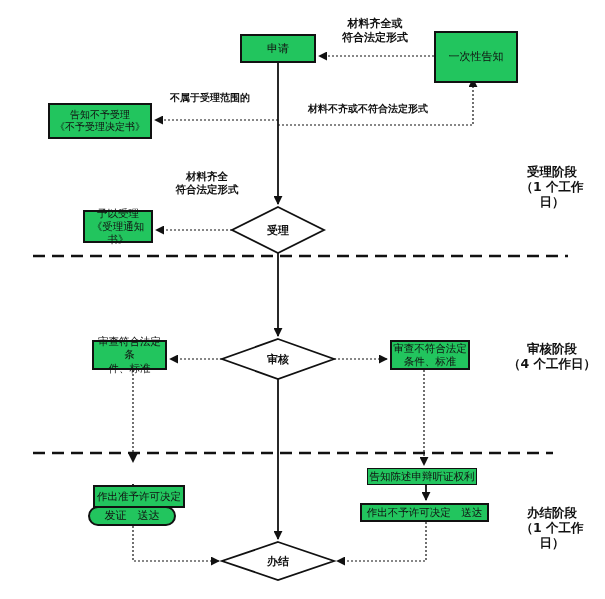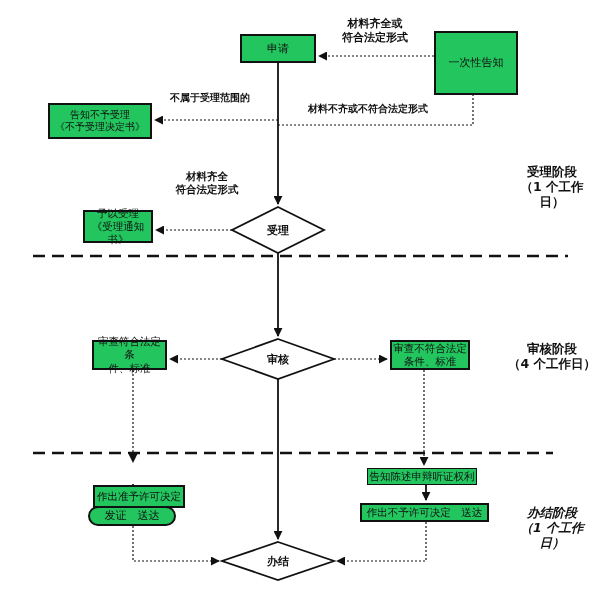--- a/index.html
+++ b/index.html
@@ -59,21 +59,21 @@
     <path d="M133,526 L133,561 L219,561" stroke="#111" stroke-width="1.2" stroke-dasharray="2,2" fill="none" marker-end="url(#arr)"></path>
     <path d="M426,522 L426,561 L337,561" stroke="#111" stroke-width="1.2" stroke-dasharray="2,2" fill="none" marker-end="url(#arr)"></path>
 
     <polygon points="278,207 324,230 278,253 232,230" fill="#fff" stroke="#111" stroke-width="1.8"></polygon>
     <polygon points="278,339 334,359 278,379 222,359" fill="#fff" stroke="#111" stroke-width="1.8"></polygon>
     <polygon points="278,542 334,561 278,580 222,561" fill="#fff" stroke="#111" stroke-width="1.8"></polygon>
   </svg>
 
   <div class="node" style="left:240px;top:34px;width:76px;height:29px;">申请</div>
 
-  <div class="node" style="left:434px;top:31px;width:84px;height:64px;">一次性告知</div>
+  <div class="node" style="left:434px;top:31px;width:84px;height:52px;">一次性告知</div>
 
   <div class="node" style="left:48px;top:103px;width:104px;height:36px;font-size:10px;">告知不予受理
 《不予受理决定书》</div>
 
   <div class="node" style="left:83px;top:210px;width:70px;height:33px;font-size:10.5px;">予以受理
 《受理通知书》</div>
 
   <div class="node" style="left:92px;top:340px;width:75px;height:30px;font-size:10.5px;">审查符合法定条
 件、标准</div>
 
@@ -102,17 +102,17 @@
   <div class="edge-label" style="left:164px;top:170px;width:86px;font-size:10.5px;">材料齐全
 符合法定形式</div>
 
   <div class="phase-label" style="left:504px;top:164px;width:96px;">受理阶段
 （1 个工作
 日）</div>
 
   <div class="phase-label" style="left:496px;top:341px;width:112px;">审核阶段
 （4 个工作日）</div>
 
-  <div class="phase-label" style="left:504px;top:505px;width:96px;font-style:italic;">办结阶段
+  <div class="phase-label" style="left:504px;top:505px;width:96px;">办结阶段
 （1 个工作
 日）</div>
 
 </div>
 
 </body></html>

